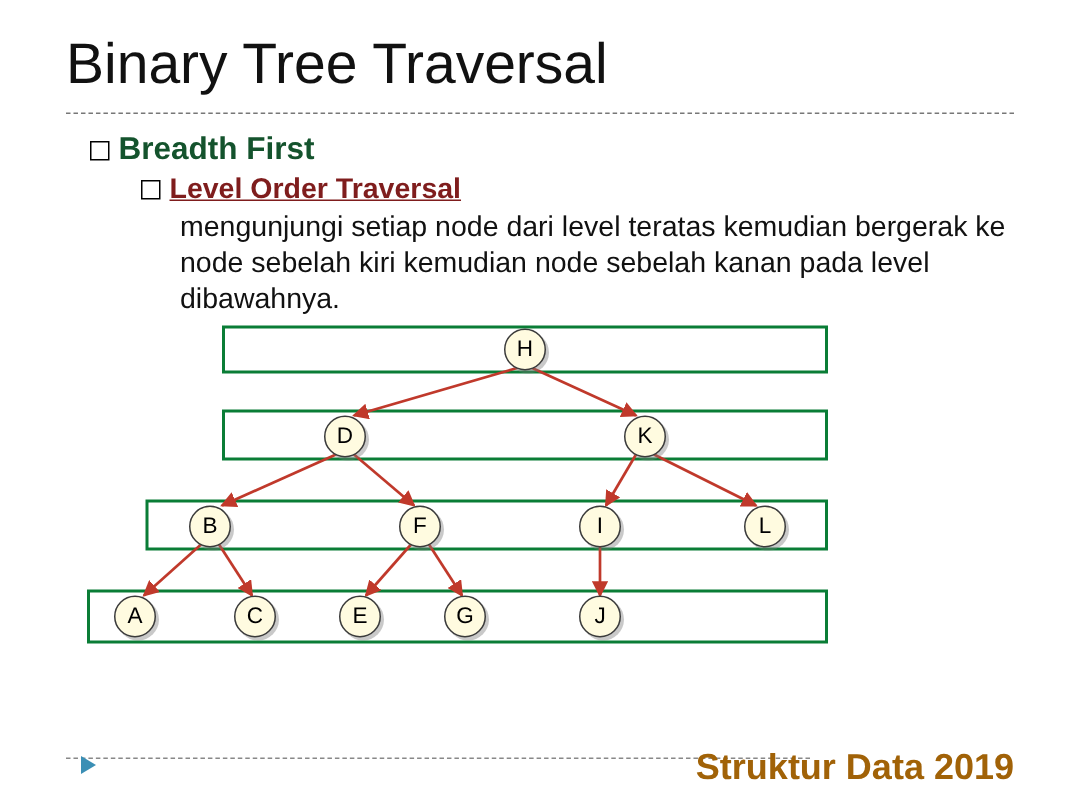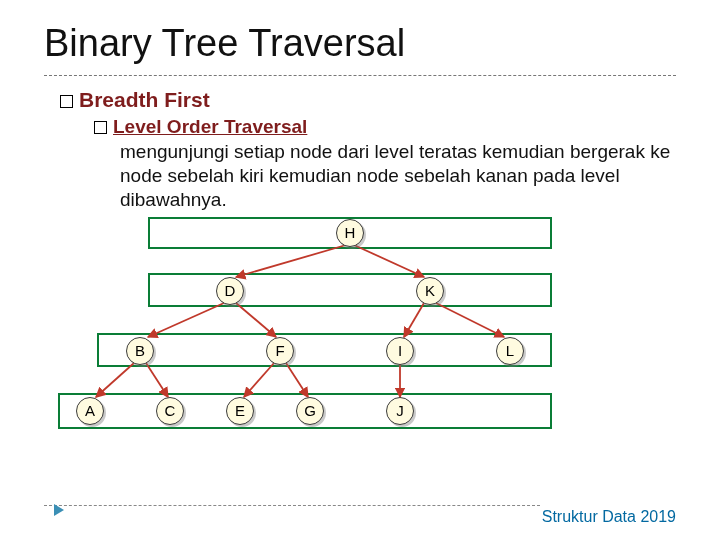--- a/index.html
+++ b/index.html
@@ -21,21 +21,21 @@
     border: none;
     border-top: 1.5px dashed #777;
     margin: 0 44px 8px 44px;
   }
   .content {
     padding: 4px 44px 0 60px;
   }
   .h1 {
     font-size: 21px;
     font-weight: bold;
-    color: #7f1d1d;
+    color: #14532d;
     margin-bottom: 4px;
   }
   .h2 {
     font-size: 19px;
     font-weight: bold;
     text-decoration: underline;
     color: #7f1d1d;
     margin-left: 34px;
   }
   .para {
@@ -80,22 +80,23 @@
   }
   .arrow {
     position: absolute;
     z-index: 3;
     overflow: visible;
   }
   .footer {
     position: absolute;
     right: 44px;
     bottom: 14px;
-    font-size: 16px;
-    color: #0369a1;
+    font-size: 24px;
+    color: #a16207;
+    font-weight: bold;
   }
   .dash-bottom {
     position: absolute;
     left: 44px;
     right: 180px;
     bottom: 34px;
     border: none;
     border-top: 1.5px dashed #888;
   }
   .tri-bullet {

